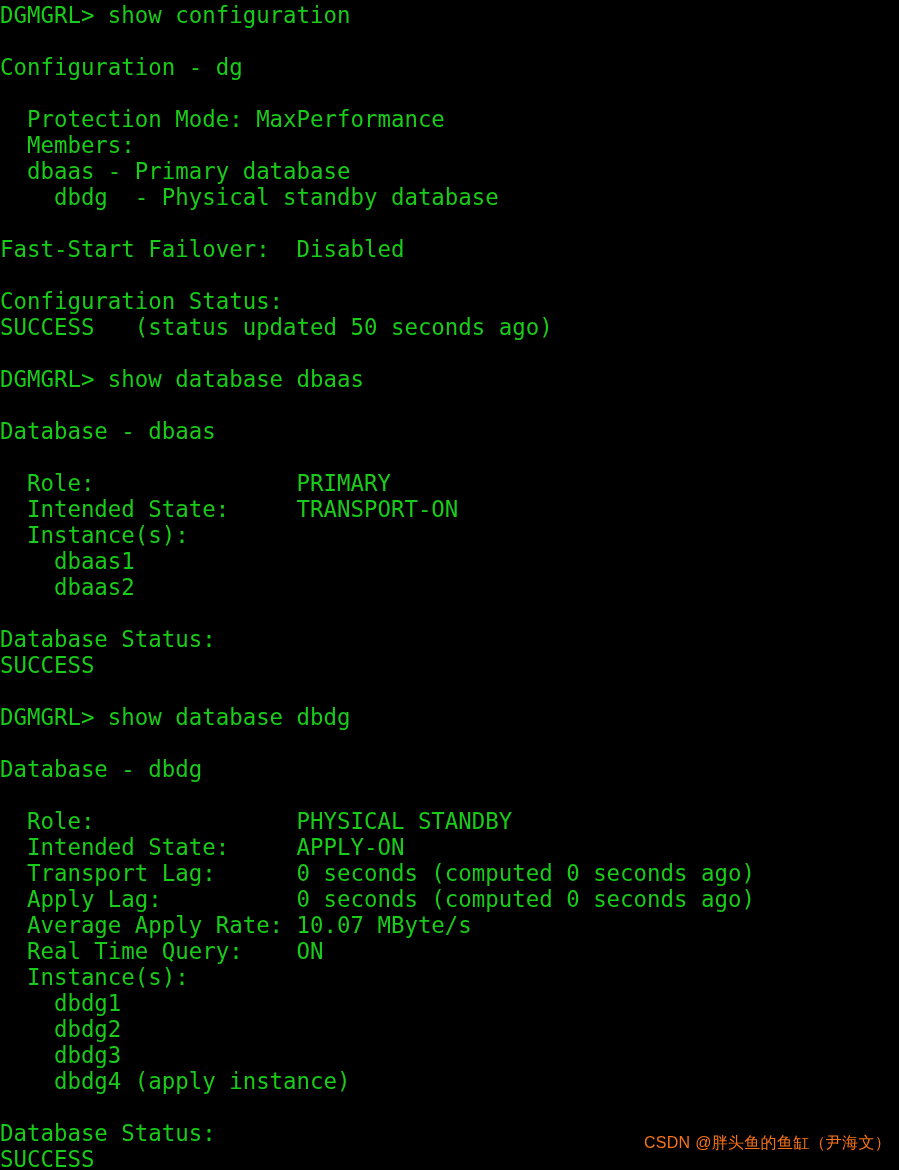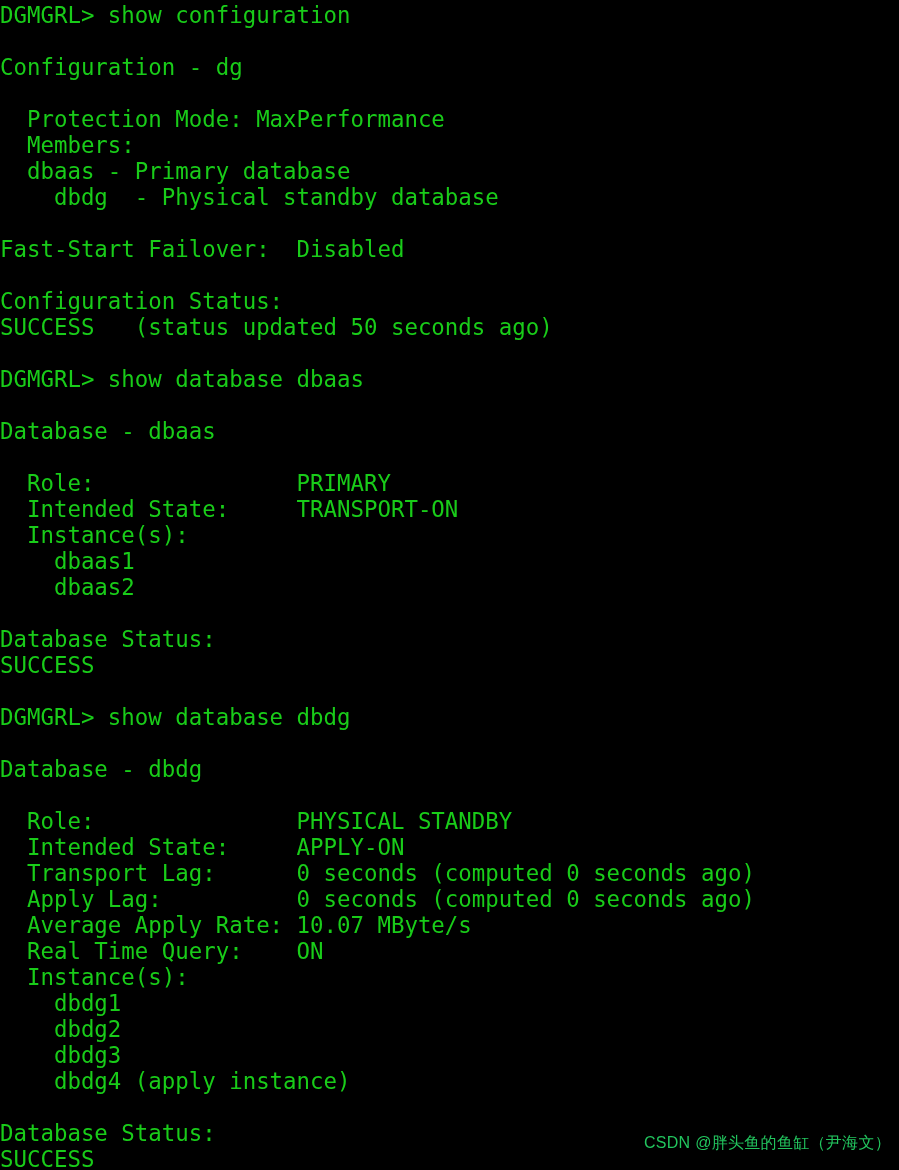--- a/index.html
+++ b/index.html
@@ -39,21 +39,21 @@
   }
   .line {
     display: block;
     height: 26px;
     white-space: pre;
   }
   #watermark {
     position: absolute;
     right: 8px;
     bottom: 17px;
-    color: #22c55e;
+    color: #f97316;
     font-family: "Liberation Sans", "DejaVu Sans", sans-serif;
     font-size: 16px;
     line-height: 20px;
     white-space: pre;
     letter-spacing: 0.3px;
     pointer-events: none;
   }
 </style>
 </head>
 <body>

